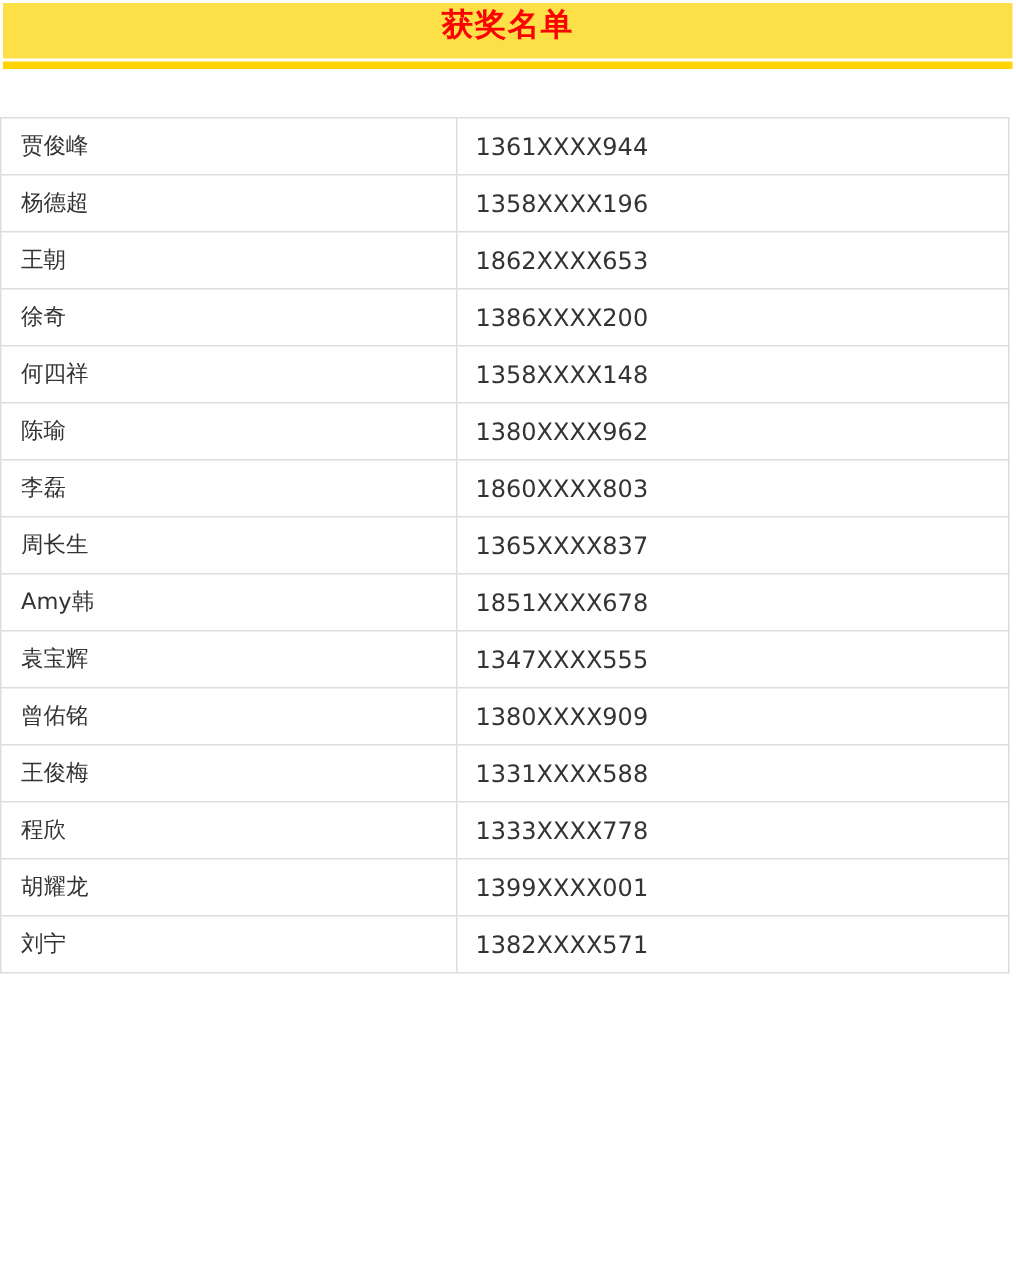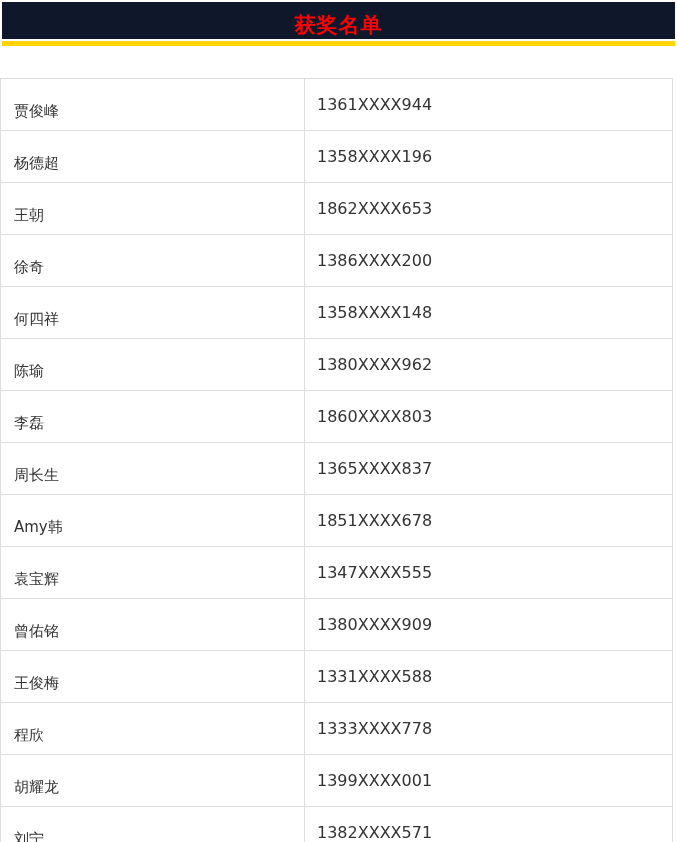--- a/index.html
+++ b/index.html
@@ -10,23 +10,23 @@
   }
   .page {
     width: 677px;
     height: 842px;
     overflow: hidden;
     background: #ffffff;
   }
   .title-bar {
     margin: 2px 2px 0 2px;
     height: 37px;
-    background: #0f172a;
+    background: #fde047;
     display: flex;
-    align-items: flex-end;
+    align-items: flex-start;
     justify-content: center;
   }
   .title-bar h1 {
     margin: 0;
     font-size: 21px;
     font-weight: bold;
     color: #ff0000;
     letter-spacing: 1px;
   }
   .title-underline {
@@ -43,21 +43,21 @@
   table.winners td {
     border: 1px solid #dddddd;
     height: 37px;
     color: #333333;
     vertical-align: middle;
     overflow: hidden;
     white-space: nowrap;
   }
   td.col-name {
     width: 290px;
-    padding: 14px 0 0 13px;
+    padding: 0 0 0 13px;
     font-size: 15px;
   }
   td.col-phone {
     padding: 0 0 0 12px;
     font-size: 16px;
     margin-top: 48px;
   }
 </style>
 </head>
 <body>

